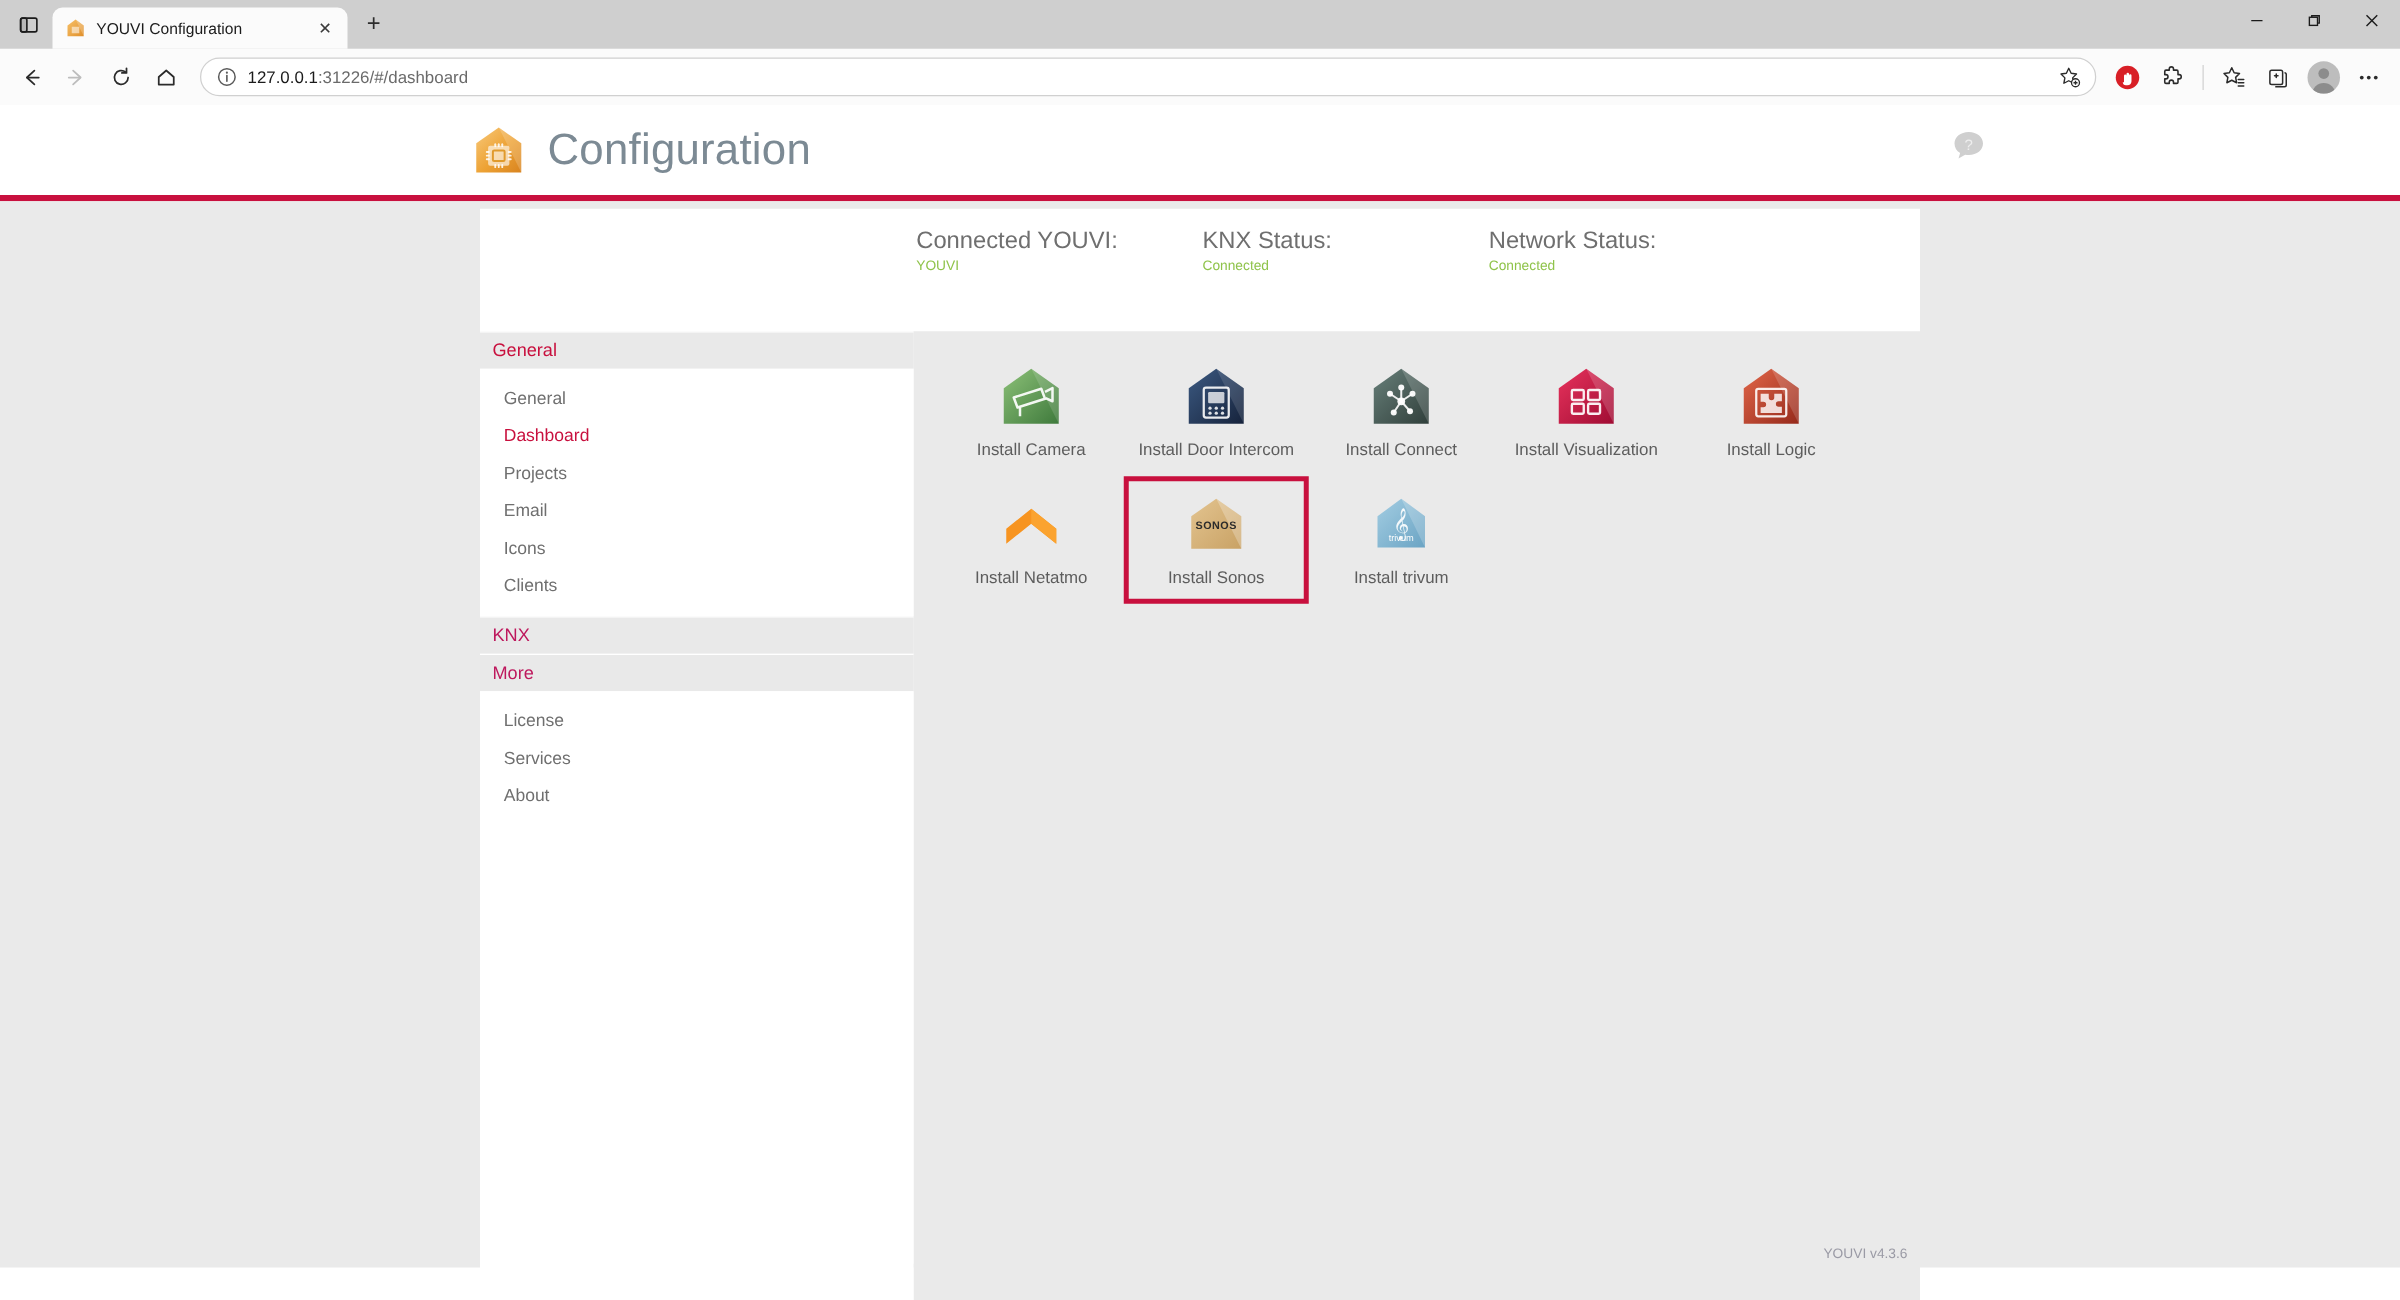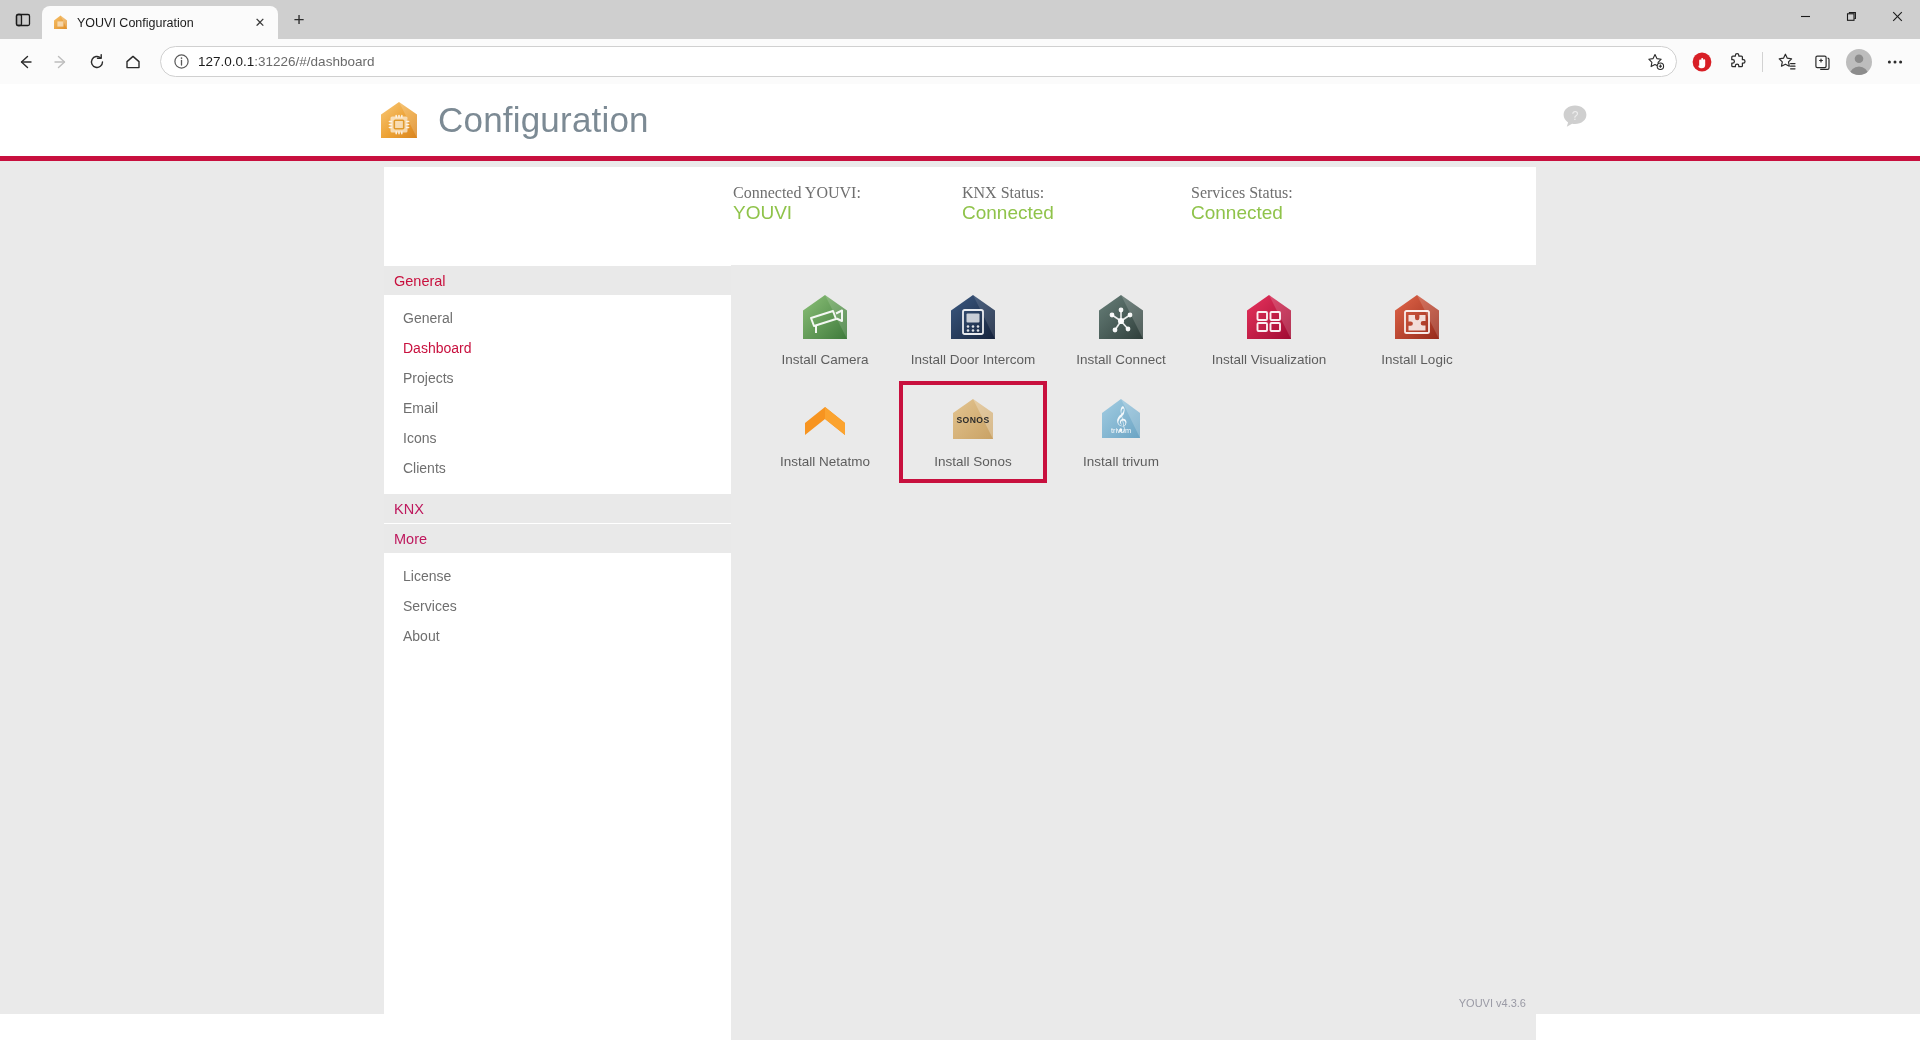--- a/index.html
+++ b/index.html
@@ -95,22 +95,22 @@
   .content-panel {
     position: absolute; left: 384px; top: 6px; width: 1152px; height: 844px;
     background: #ffffff;
   }
 
   .status-row {
     height: 74px; display: flex; align-items: flex-start; padding-top: 16px;
     padding-left: 349px; gap: 0;
   }
   .status-item { width: 229px; }
-  .status-label { font-size: 16px; color: #6f6f6f; line-height: 20px; font-family: Liberation Serif, serif; }
-  .status-value { font-size: 19px; color: #8fc34a; line-height: 20px; }
+  .status-label { font-size: 19px; color: #6f6f6f; line-height: 20px; }
+  .status-value { font-size: 11px; color: #8fc34a; line-height: 20px; }
 
   .panel-row { display: flex; margin-top: 24px; }
 
   .sidebar { width: 347px; background: #ffffff; }
   .nav-group-header {
     height: 30px; background: #e9e9e9; display: flex; align-items: center;
     padding-left: 10px; font-size: 14.5px; border-top: 1px solid #ffffff;
   }
   .nav-group-header.active { color: #c8103e; }
   .nav-group-header.inactive { color: #be185d; }
@@ -332,21 +332,21 @@
         <div class="status-row">
           <div class="status-item">
             <div class="status-label">Connected YOUVI:</div>
             <div class="status-value">YOUVI</div>
           </div>
           <div class="status-item">
             <div class="status-label">KNX Status:</div>
             <div class="status-value">Connected</div>
           </div>
           <div class="status-item">
-            <div class="status-label">Services Status:</div>
+            <div class="status-label">Network Status:</div>
             <div class="status-value">Connected</div>
           </div>
         </div>
 
         <div class="panel-row">
 
           <div class="sidebar">
             <div class="nav-group-header active">General</div>
             <div class="nav-sublist">
               <div class="nav-item">General</div>

